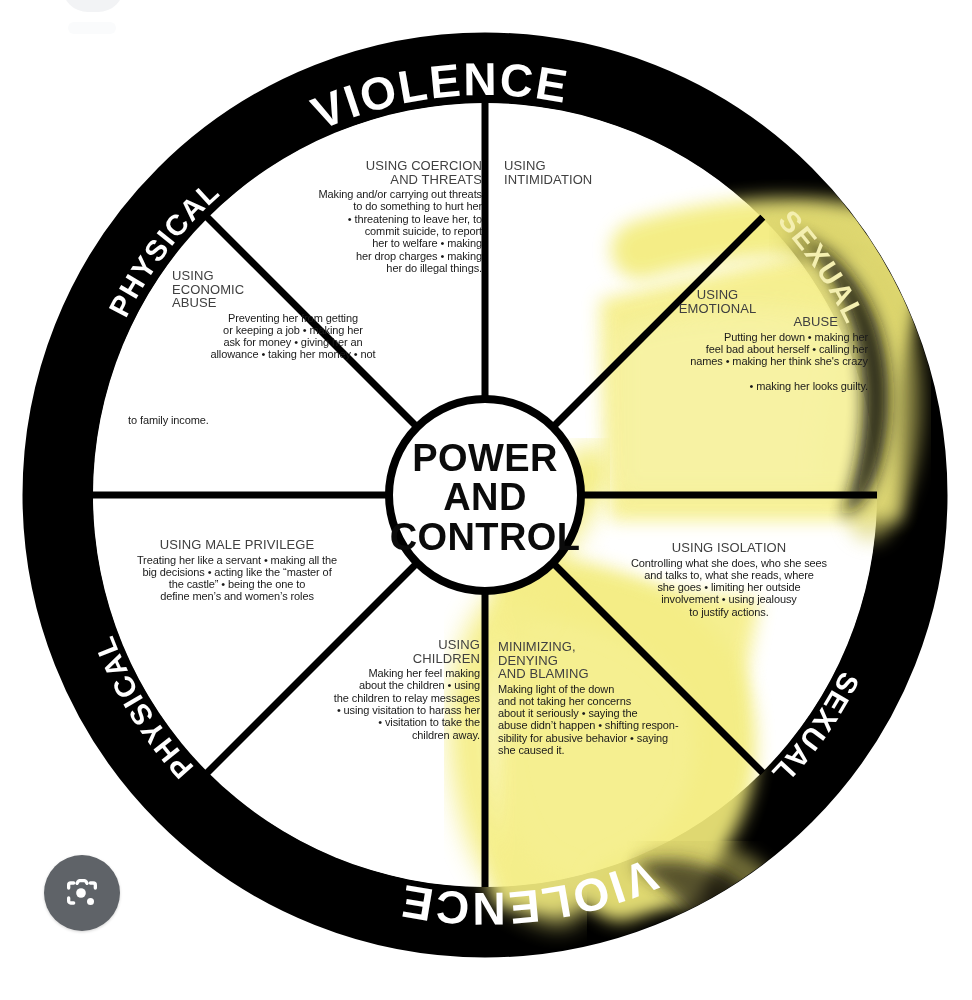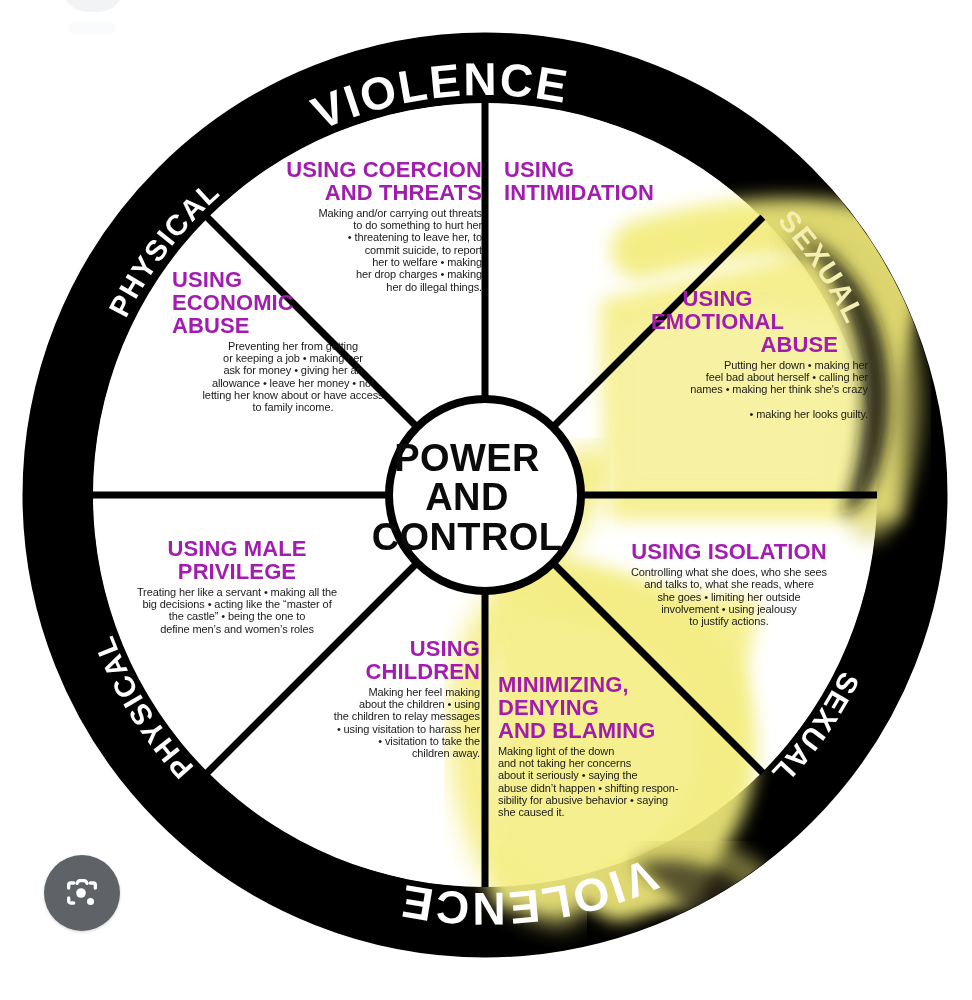--- a/index.html
+++ b/index.html
@@ -11,39 +11,39 @@
   #stage{position:absolute;left:0;top:0;width:972px;height:1000px;}
   svg.wheel{position:absolute;left:0;top:0;width:972px;height:1000px;display:block;}
 
   
   .seg{
     position:absolute;color:#111111;
     line-height:1.07;
     letter-spacing:-0.1px;
   }
   .seg .hd{
-    font-weight:bold;
-    font-size:22px;
+    font-weight:normal;
+    font-size:13px;
     line-height:1.04;
     letter-spacing:0.1px;
     margin-bottom:2px;
-    color:#a21caf;
+    color:#404040;
   }
   .seg .bd{
     font-size:11px;
     line-height:1.12;
     color:#1a1a1a;
   }
   .ta-l{text-align:left;}
   .ta-r{text-align:right;}
   .ta-c{text-align:center;}
 
   
   #hub{
-    position:absolute;left:363px;top:413px;width:208px;height:170px;
+    position:absolute;left:381px;top:413px;width:208px;height:170px;
     display:flex;flex-direction:column;align-items:center;justify-content:center;
     text-align:center;
   }
   #hub div{
     font-weight:bold;font-size:38px;line-height:1.03;letter-spacing:0.4px;color:#0b0b0b;
   }
 
   
   #lens{
     position:absolute;left:44px;top:855px;width:76px;height:76px;border-radius:50%;
@@ -183,23 +183,23 @@
   <div class="seg ta-l" style="left:504px;top:159px;width:216px;">
     <div class="hd"><span>USING</span><br><span>INTIMIDATION</span></div>
   </div>
 
   <div class="seg ta-l" style="left:128px;top:269px;width:330px;">
     <div class="hd" style="padding-left:44px;"><span>USING</span><br><span>ECONOMIC</span><br><span>ABUSE</span></div>
     <div class="bd ta-c">
       <span>Preventing her from getting</span><br>
       <span>or keeping a job • making her</span><br>
       <span>ask for money • giving her an</span><br>
-      <span>allowance • leave her money • not</span><br>
-      <span>letting her know about or have access</span><br>
-      <span style="display:block;text-align:center;">to family income.</span>
+      <span>allowance • taking her money • not</span><br>
+      <br>
+      <span style="display:block;text-align:left;margin-top:41px;">to family income.</span>
     </div>
   </div>
 
   <div class="seg ta-r" style="left:585px;top:288px;width:283px;">
     <div class="hd ta-c" style="padding-right:18px;"><span>USING</span><br><span>EMOTIONAL</span><br><span style="display:block;text-align:right;padding-right:12px;">ABUSE</span></div>
     <div class="bd ta-r">
       <span>Putting her down • making her</span><br>
       <span>feel bad about herself • calling her</span><br>
       <span>names • making her think she's crazy</span><br>
       <br>
@@ -233,21 +233,21 @@
     <div class="bd">
       <span>Making her feel making</span><br>
       <span>about the children • using</span><br>
       <span>the children to relay messages</span><br>
       <span>• using visitation to harass her</span><br>
       <span>• visitation to take the</span><br>
       <span>children away.</span>
     </div>
   </div>
 
-  <div class="seg ta-l" style="left:498px;top:640px;width:256px;margin-top:34px;">
+  <div class="seg ta-l" style="left:498px;top:640px;width:256px;">
     <div class="hd"><span>MINIMIZING,</span><br><span>DENYING</span><br><span>AND BLAMING</span></div>
     <div class="bd">
       <span>Making light of the down</span><br>
       <span>and not taking her concerns</span><br>
       <span>about it seriously • saying the</span><br>
       <span>abuse didn’t happen • shifting respon-</span><br>
       <span>sibility for abusive behavior • saying</span><br>
       <span>she caused it.</span>
     </div>
   </div>

